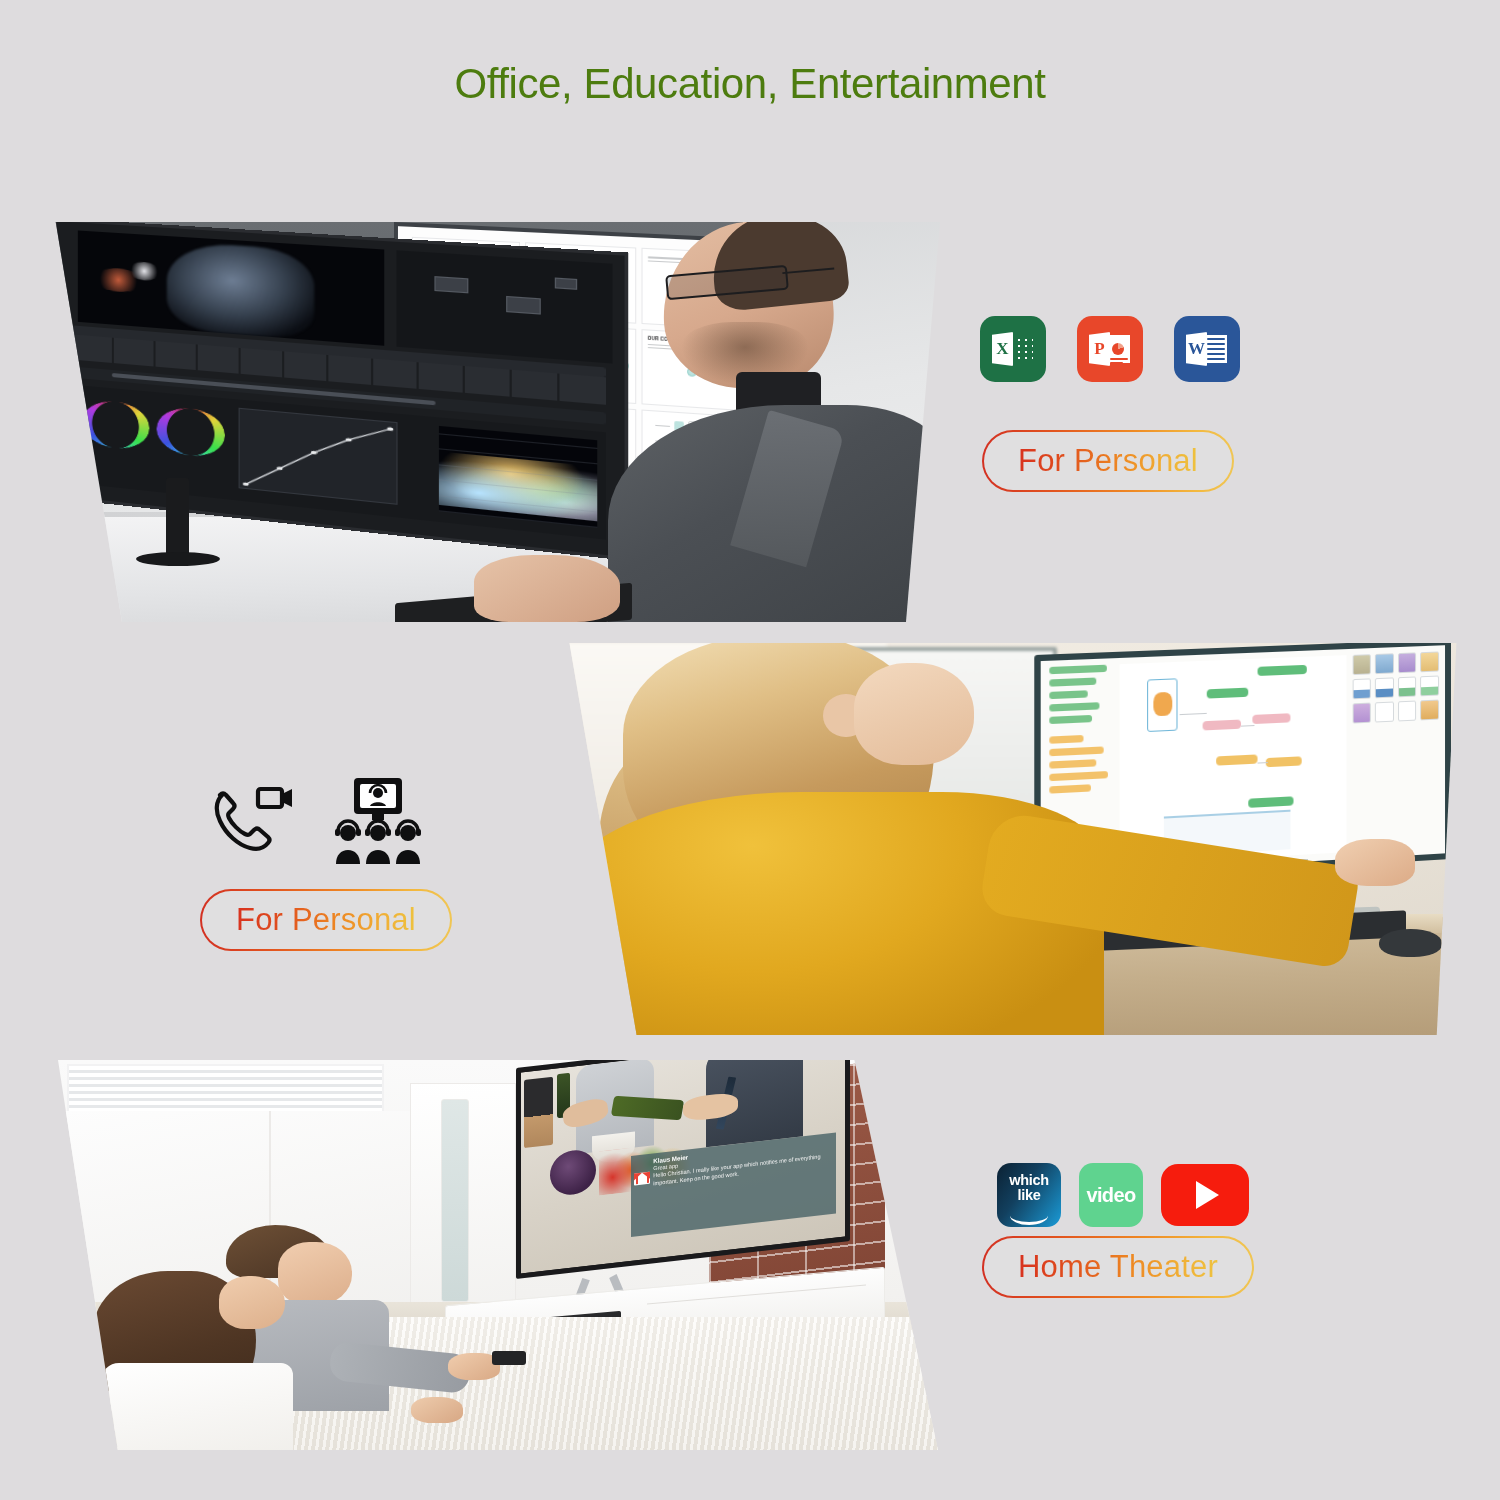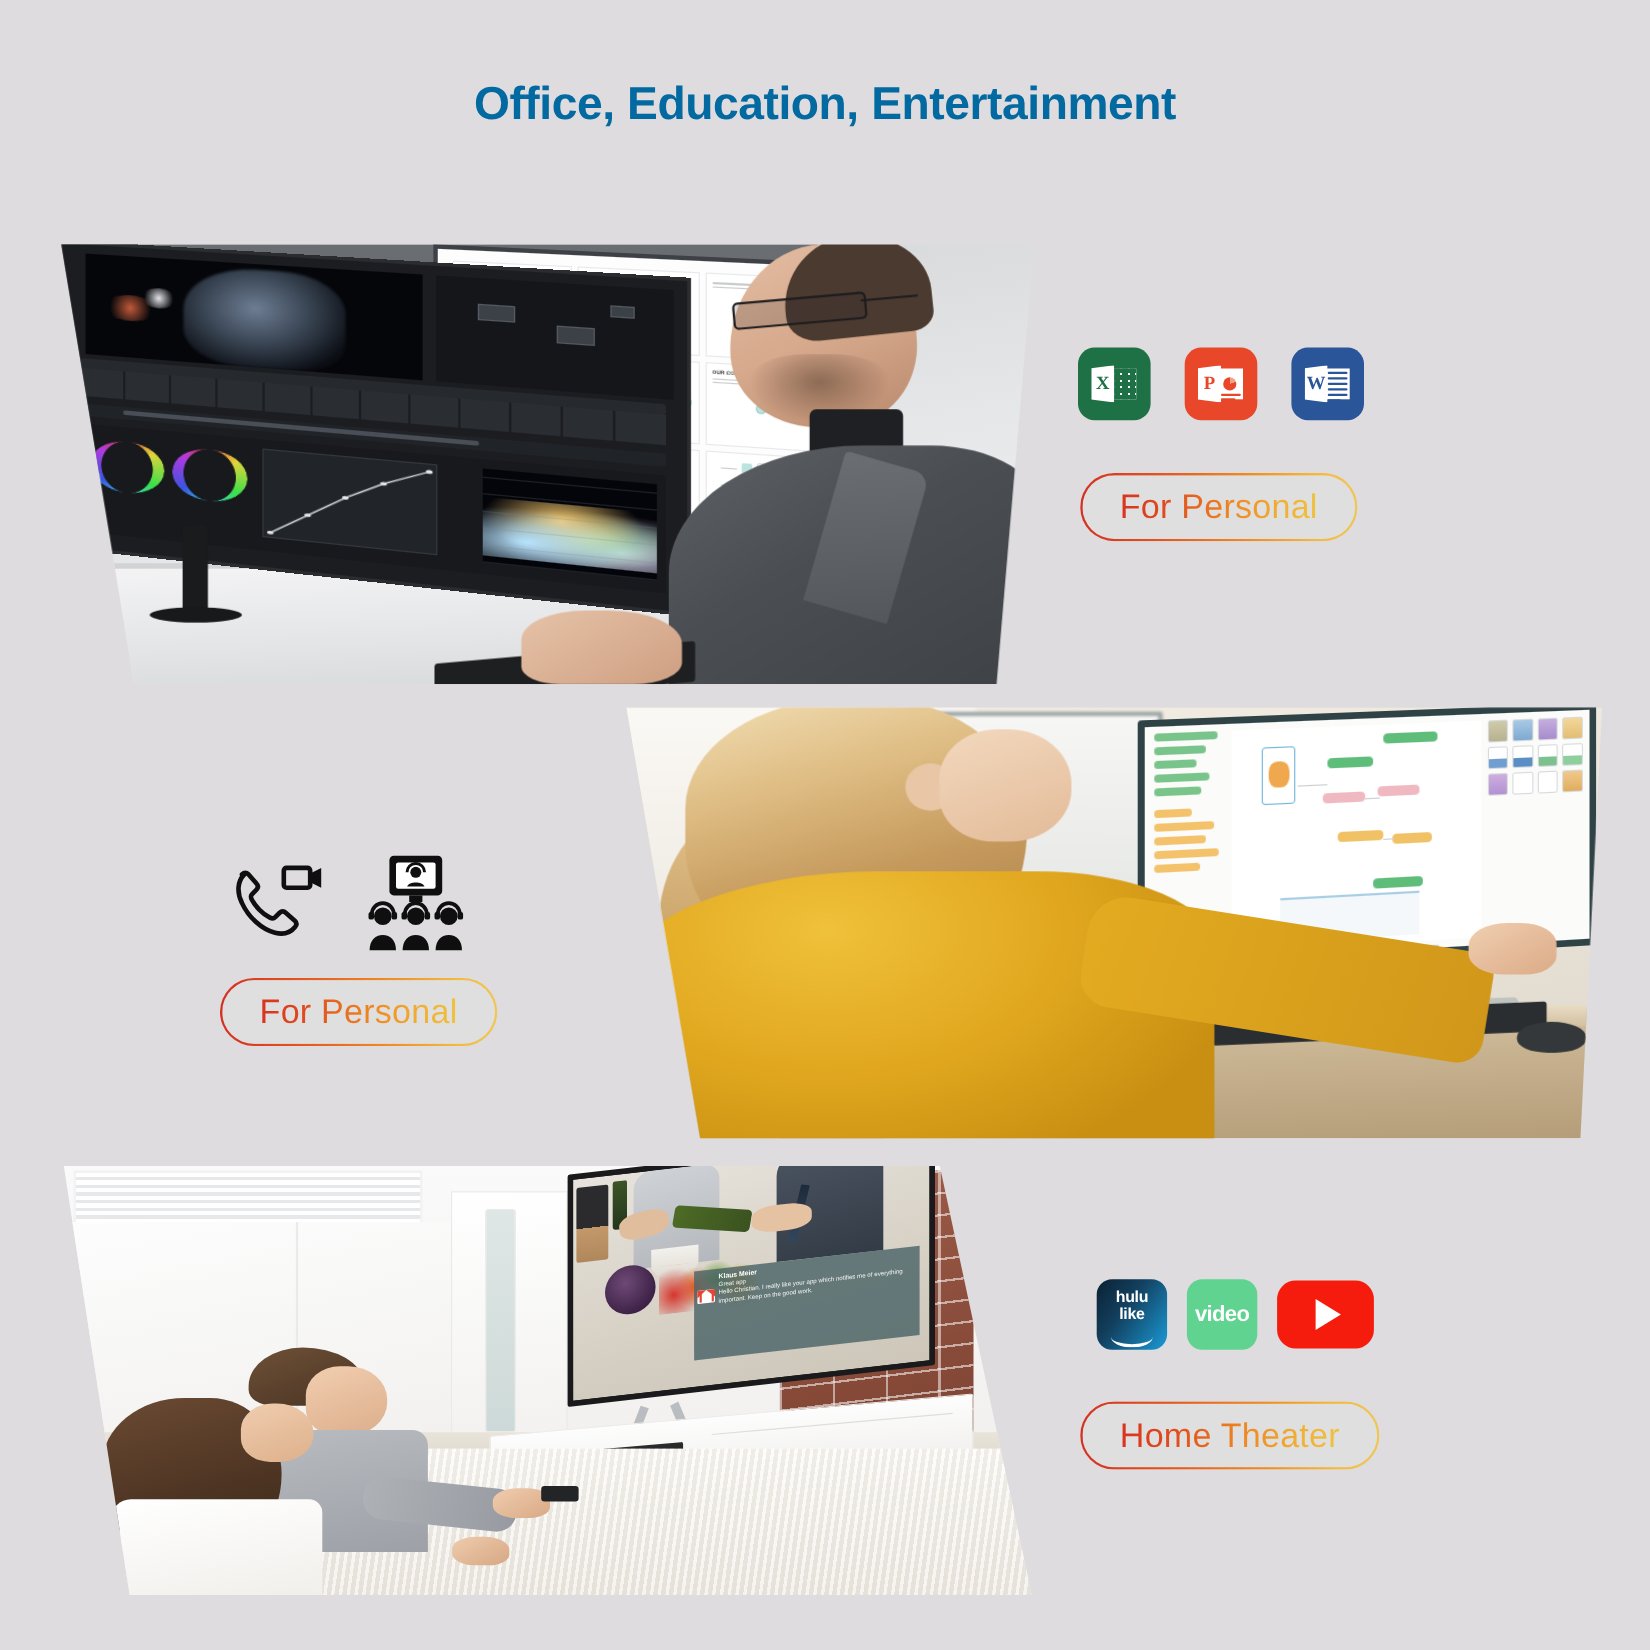--- a/index.html
+++ b/index.html
@@ -14,24 +14,24 @@
   
   .header { width: 100%; padding-top: 48px; text-align: center; }
   .title {
     font-size: 58px;
     font-weight: 700;
     color: #333234;
     letter-spacing: -1.2px;
     line-height: 1.12;
   }
   .subtitle {
-    margin-top: 22px;
+    margin-top: 12px;
     font-size: 42px;
-    font-weight: 700;
-    color: #0369a1;
+    font-weight: 400;
+    color: #4d7c0f;
     letter-spacing: -0.4px;
   }
 
   
   .panel { position: absolute; overflow: hidden; }
 
   
   .panel-office {
     left: 45px; top: 222px; width: 895px; height: 400px;
     clip-path: polygon(1.2% 0%, 100% 0%, 96.2% 100%, 8.6% 100%);
@@ -853,29 +853,29 @@
       <div class="s3-w-hair"></div>
       <div class="s3-w-face"></div>
       <div class="s3-w-top"></div>
     </div>
   </div>
 </div>
 
 <div class="block" style="left:997px; top:1163px;">
   <div class="stream-row">
     <div class="prime">
-      <div>hulu</div>
+      <div>which</div>
       <div>like</div>
       <div class="smile"></div>
     </div>
     <div class="hulu">
       <span>video</span>
     </div>
     <div class="yt">
       <div class="yt-tri"></div>
     </div>
   </div>
 </div>
-<div class="block" style="left:982px; top:1274px;">
+<div class="block" style="left:982px; top:1236px;">
   <div class="badge">
     <span>Home Theater</span>
   </div>
 </div>
 
 </body></html>

